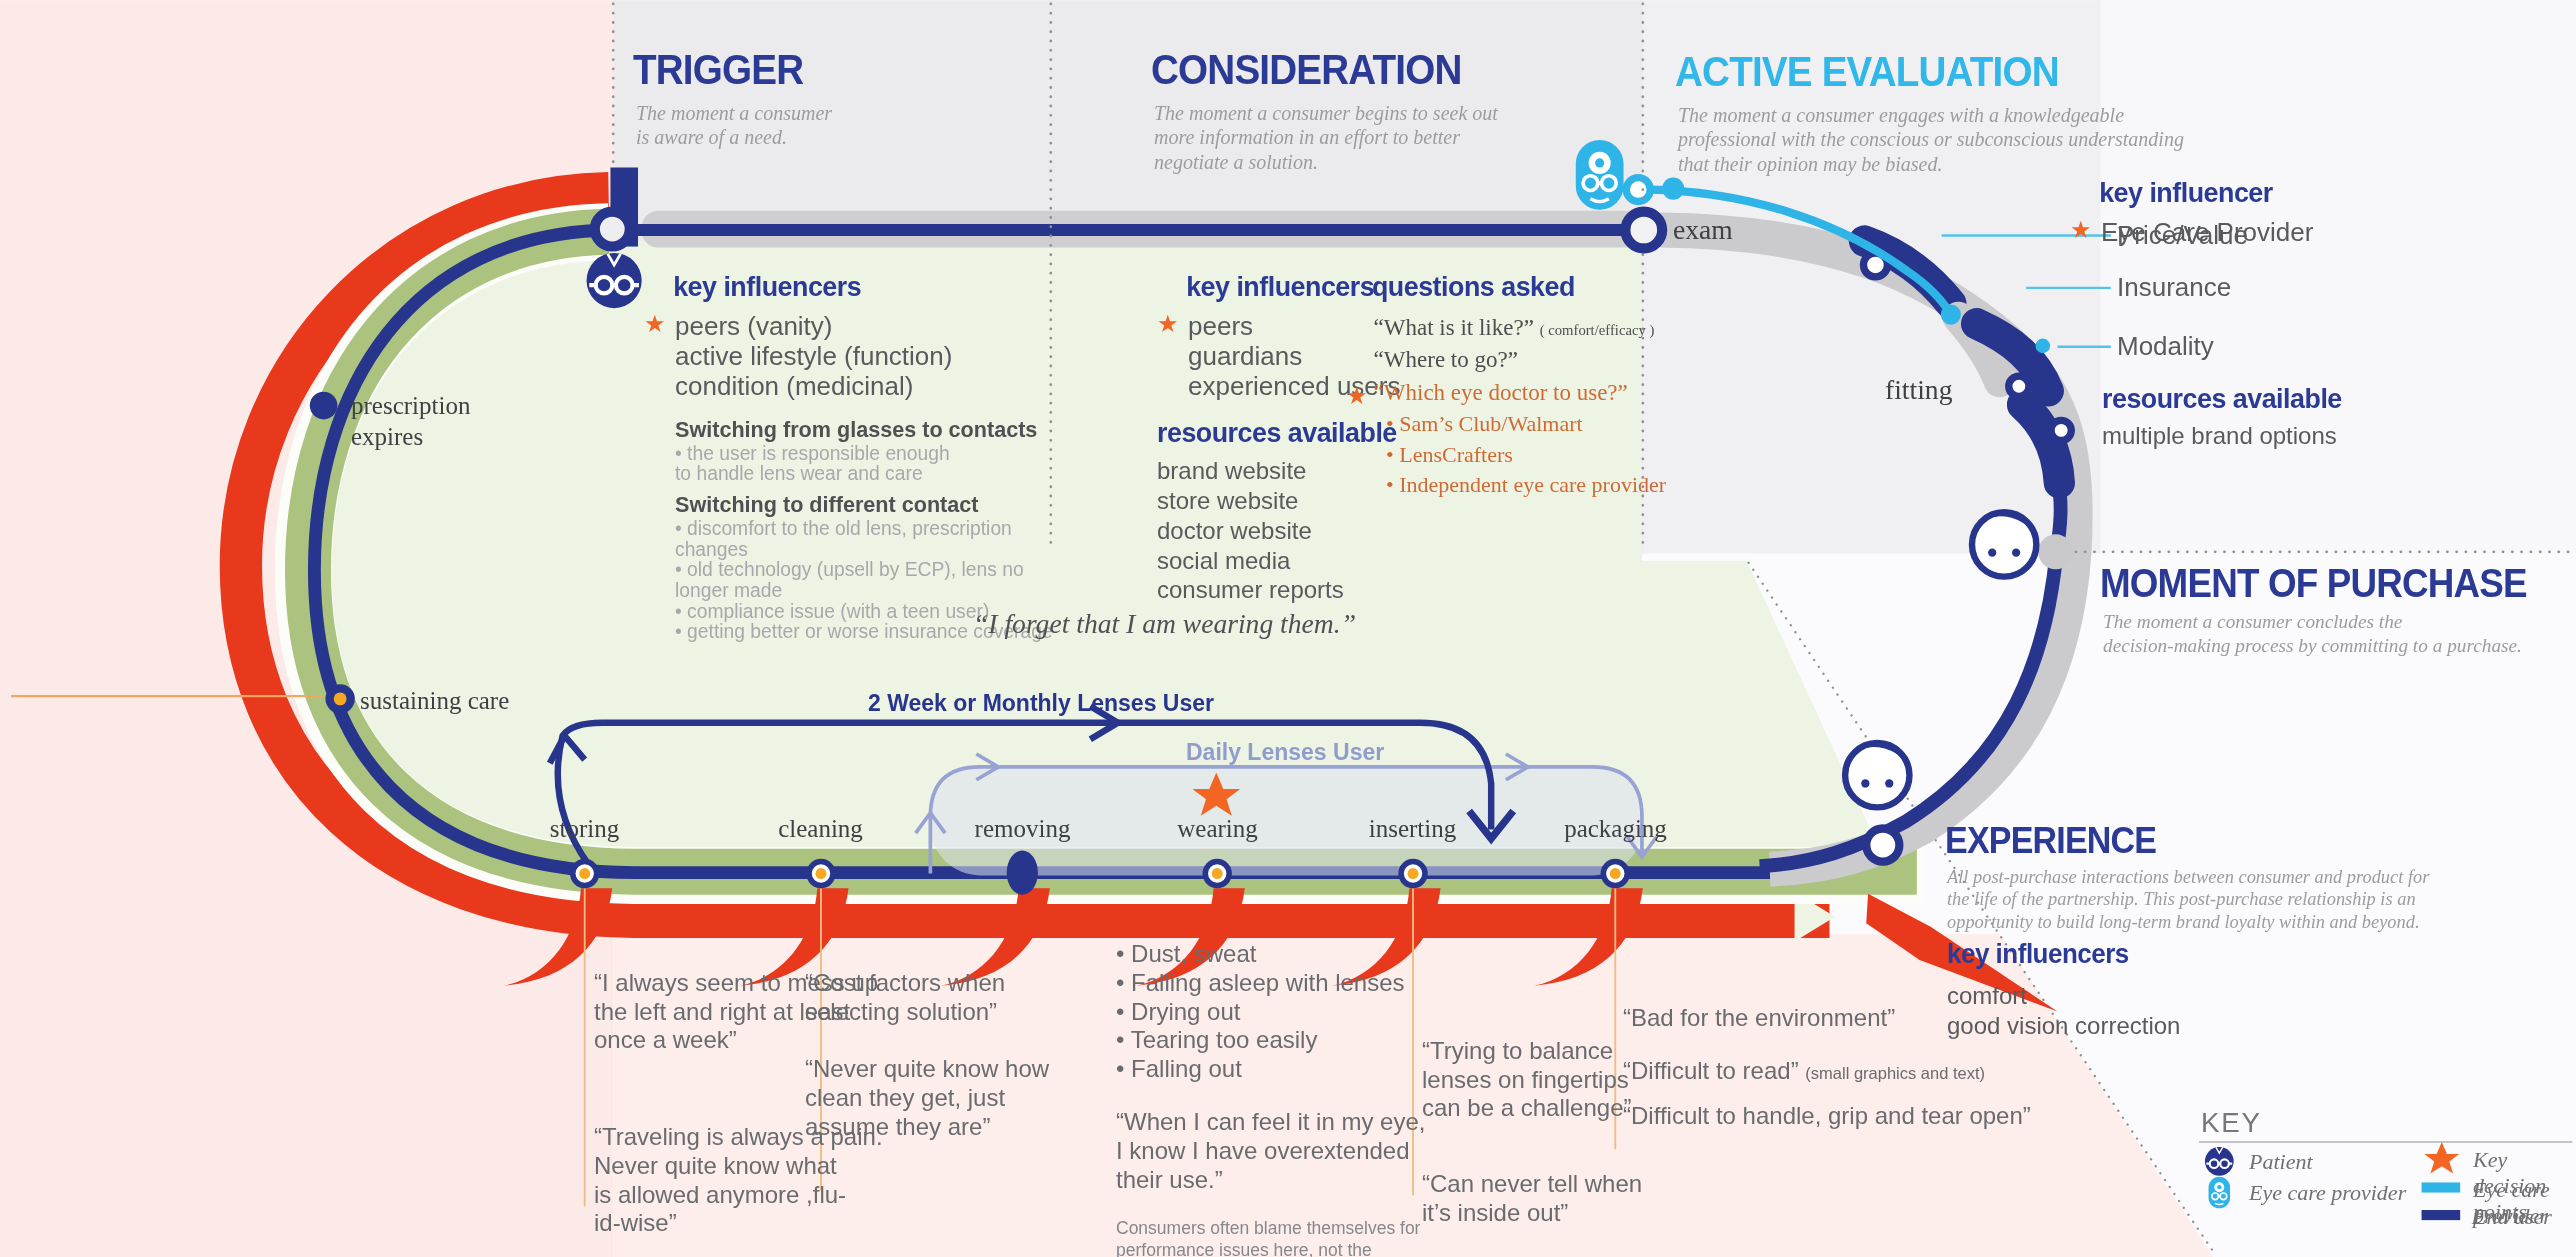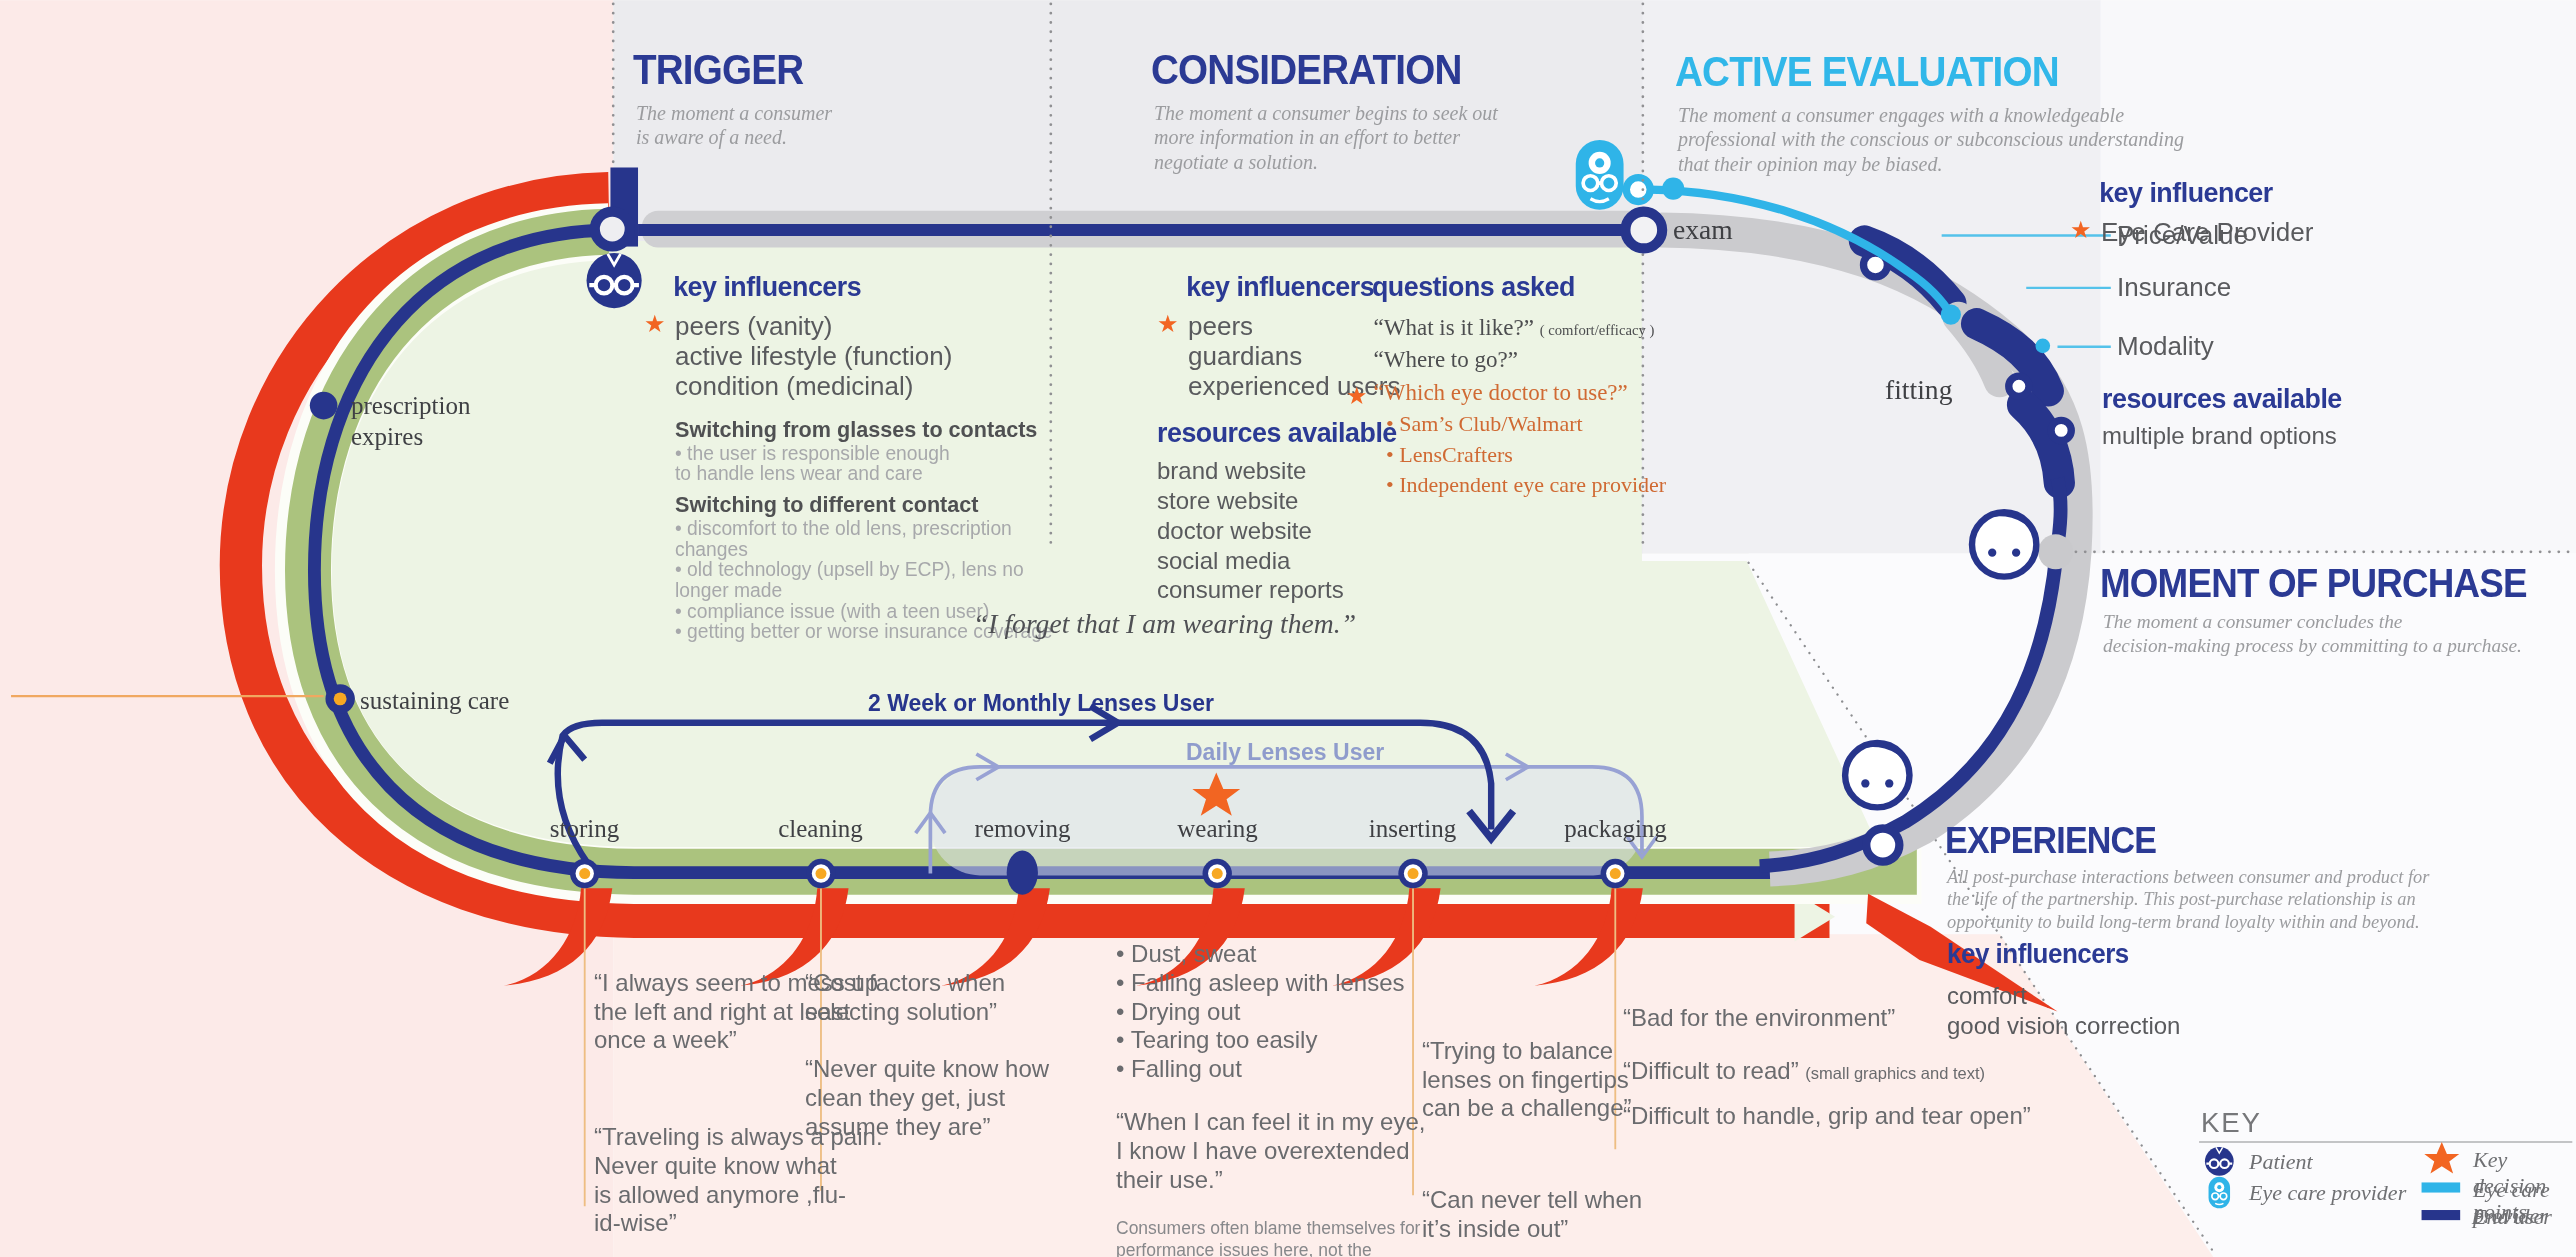--- a/index.html
+++ b/index.html
@@ -348,21 +348,21 @@
   <div class="quote pre" style="margin-top:24px;">“When I can feel it in my eye,
 I know I have overextended
 their use.”</div>
   <div class="foot pre" style="margin-top:24px;">Consumers often blame themselves for
 performance issues here, not the product itself</div>
 </div>
 <div class="txt quote pre" style="left:1422px;top:1008px;width:257px;">
   <div>“Trying to balance
 lenses on fingertips
 can be a challenge”</div>
-  <div style="margin-top:34px;">“Can never tell when
+  <div style="margin-top:18px;">“Can never tell when
 it’s inside out”</div>
   
 </div>
 <div class="txt" style="left:1623px;top:1004px;width:423px;">
   <div class="quote">“Bad for the environment”</div>
   <div class="quote" style="margin-top:24px;">
     <span>“Difficult to read”</span>
     <span style="font-size:16.5px;text-align:center;">(small graphics and text)</span>
   </div>
   <div class="quote" style="margin-top:16.5px;">“Difficult to handle, grip and tear open”</div>

